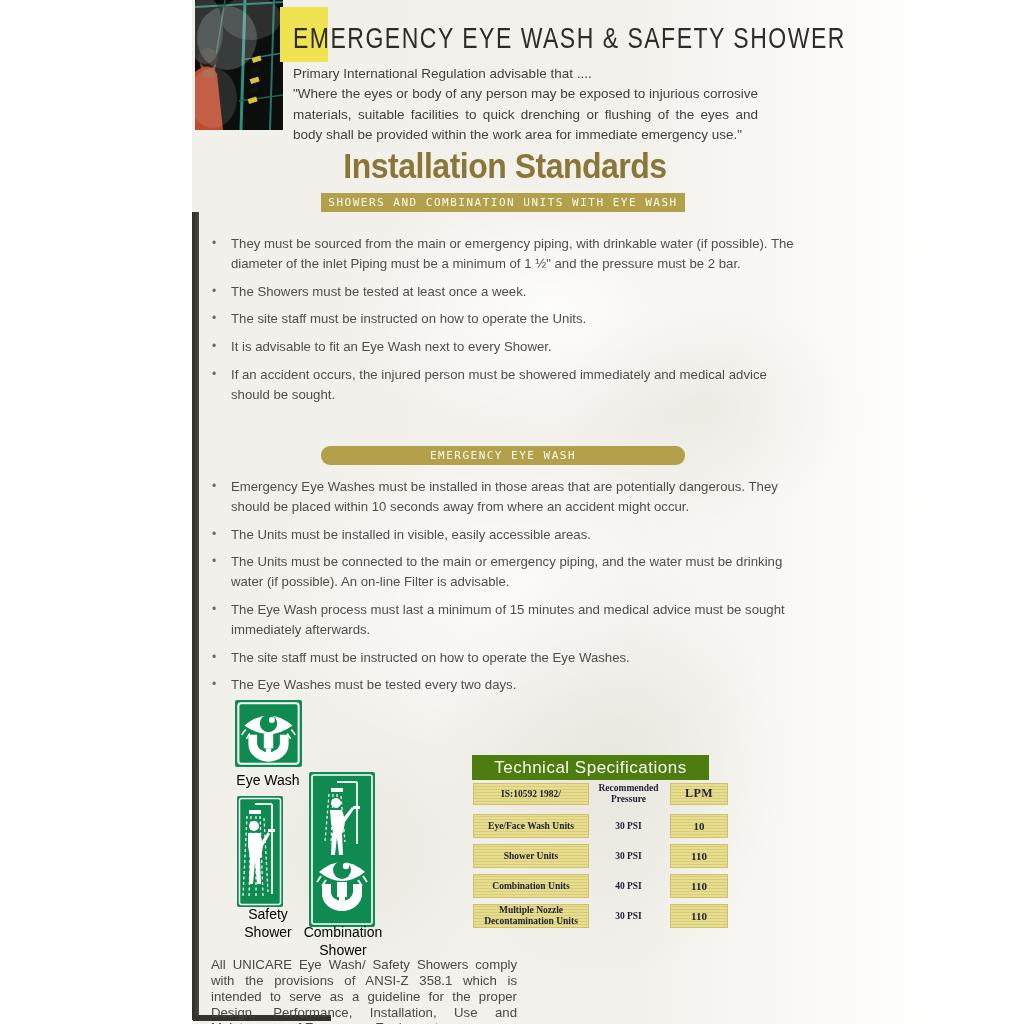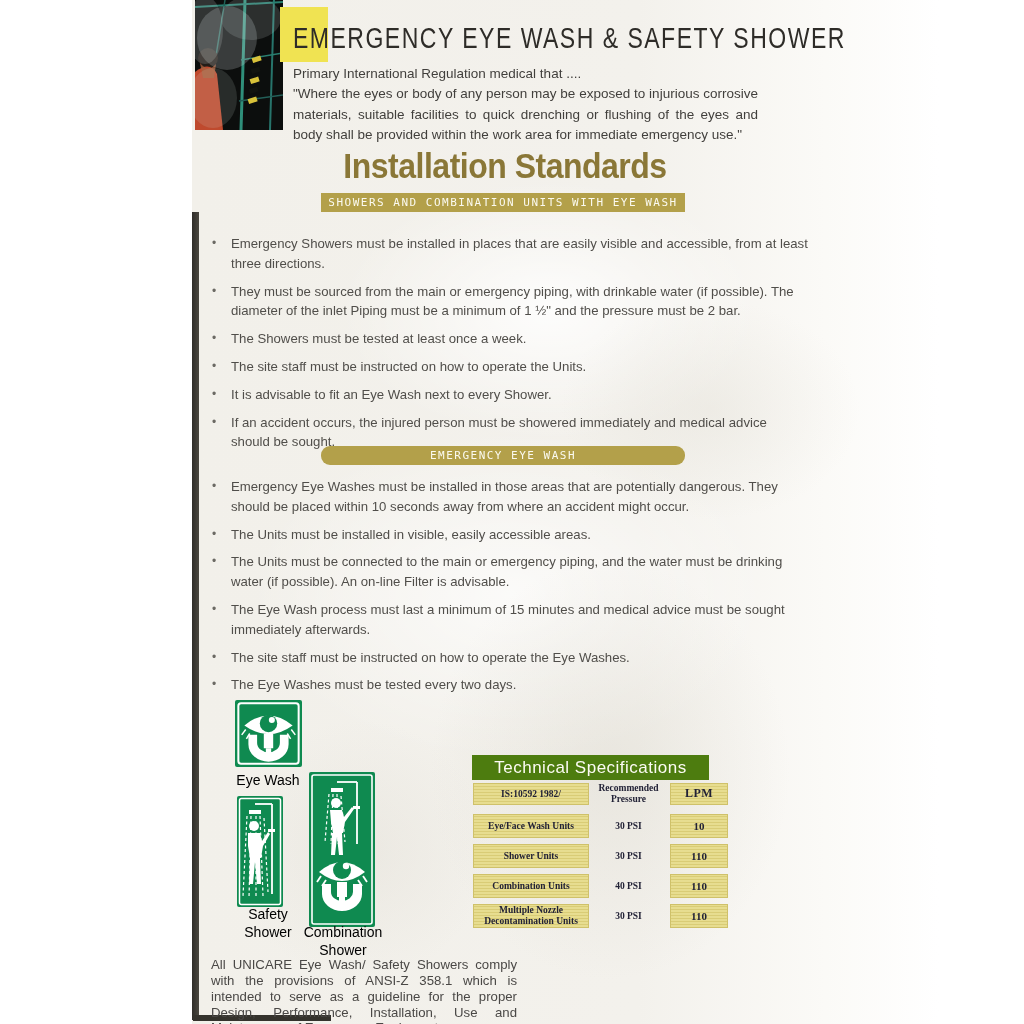--- a/index.html
+++ b/index.html
@@ -99,31 +99,30 @@
       <ellipse cx="56" cy="18" rx="30" ry="22" fill="rgba(210,224,221,0.16)"></ellipse>
       <ellipse cx="18" cy="98" rx="24" ry="30" fill="rgba(214,224,221,0.14)"></ellipse>
       <ellipse cx="10" cy="30" rx="18" ry="34" fill="rgba(222,230,228,0.18)"></ellipse>
     </svg>
   </div>
   <div class="accent-block"></div>
 
   <div class="main-title">EMERGENCY EYE WASH &amp; SAFETY SHOWER</div>
 
   <div class="intro">
-    <div>Primary International Regulation medical that ....</div>
+    <div>Primary International Regulation advisable that ....</div>
     <div class="quote">"Where the eyes or body of any person may be exposed to injurious corrosive materials, suitable facilities to quick drenching or flushing of the eyes and body shall be provided within the work area for immediate emergency use."</div>
   </div>
 
   <div class="section-title">Installation Standards</div>
 
   <div class="banner b1">SHOWERS AND COMBINATION UNITS WITH EYE WASH</div>
 
   <ul class="blist l1">
 
-  <li>Emergency Showers must be installed in places that are easily visible and accessible, from at least three directions.</li>
       <li>They must be sourced from the main or emergency piping, with drinkable water (if possible). The diameter of the inlet Piping must be a minimum of 1 ½" and the pressure must be 2 bar.</li>
       <li>The Showers must be tested at least once a week.</li>
       <li>The site staff must be instructed on how to operate the Units.</li>
       <li>It is advisable to fit an Eye Wash next to every Shower.</li>
       <li>If an accident occurs, the injured person must be showered immediately and medical advice should be sought.</li>
     </ul>
 
   <div class="banner b2">EMERGENCY EYE WASH</div>
 
   <ul class="blist l2">

